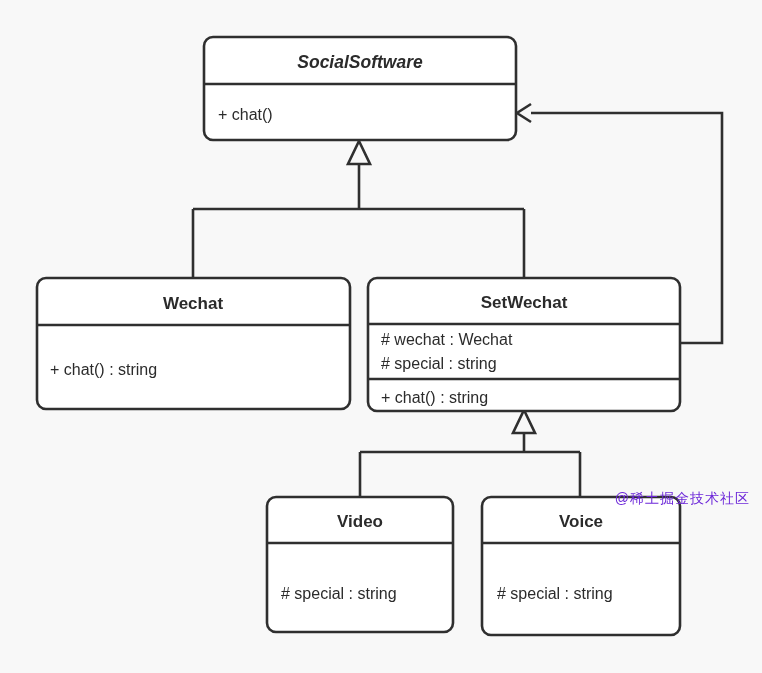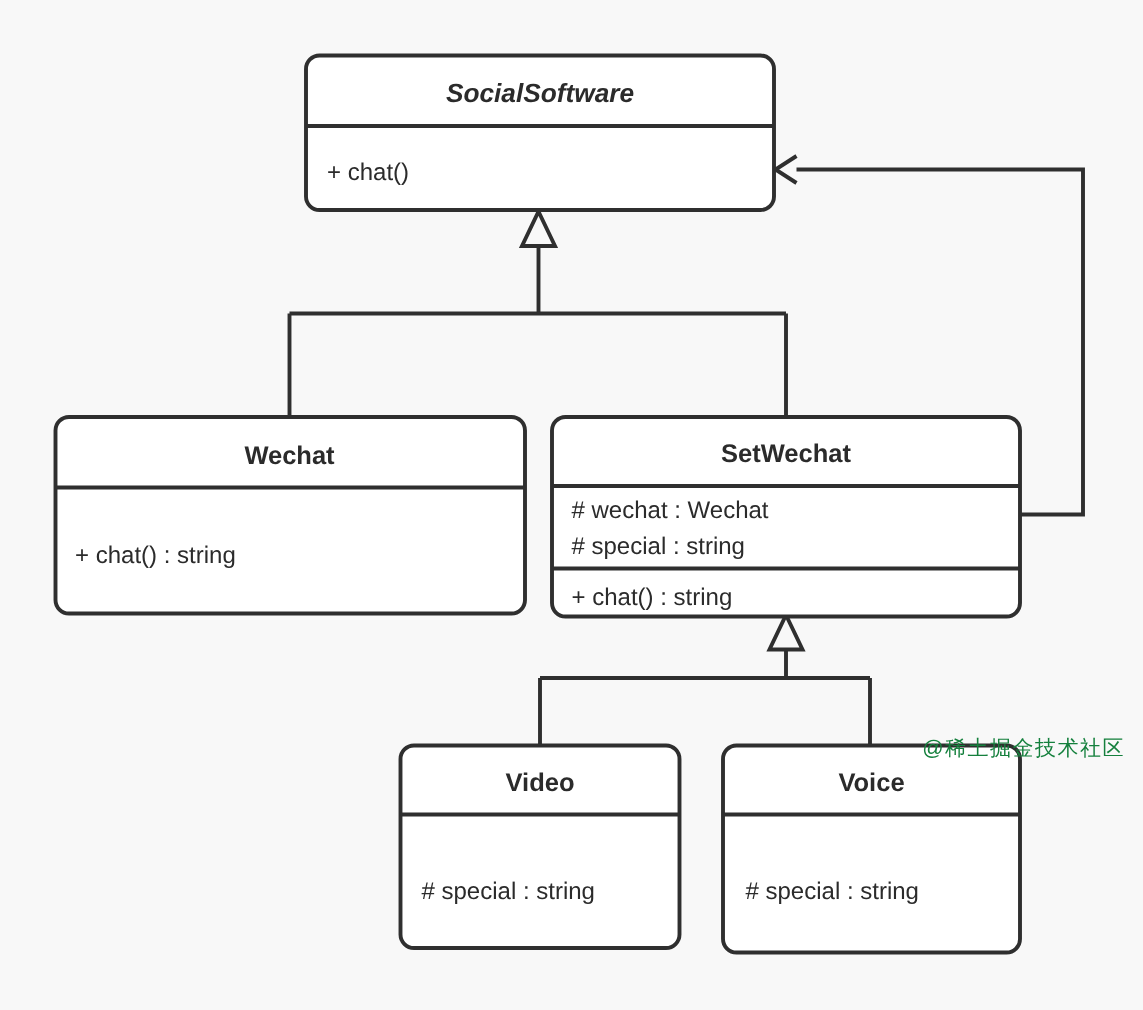--- a/index.html
+++ b/index.html
@@ -74,21 +74,21 @@
   }
   .cls-member {
     font-size: 16px;
     text-anchor: start;
   }
   .watermark {
     position: absolute;
     right: 12px;
     bottom: 8px;
     font-size: 14px;
-    color: #15803d;
+    color: #6d28d9;
     font-family: "Liberation Sans", sans-serif;
     letter-spacing: 1px;
     user-select: none;
   }
 </style>
 </head>
 <body>
 
 <div id="diagram-root">
 

